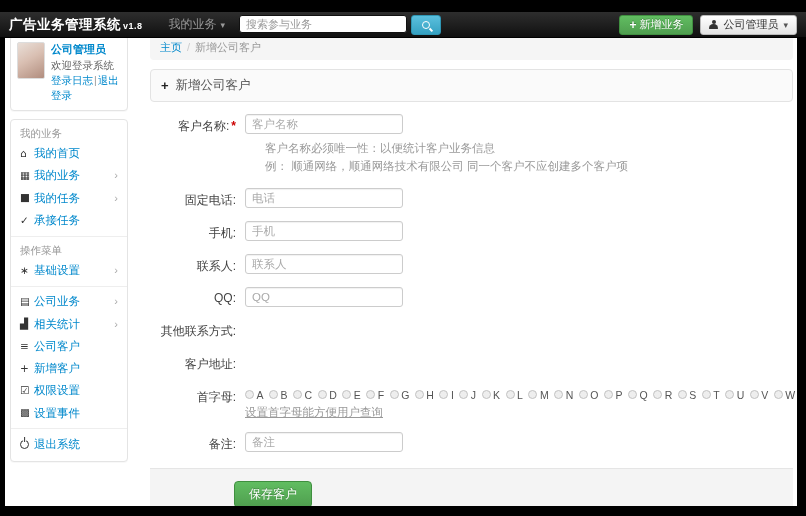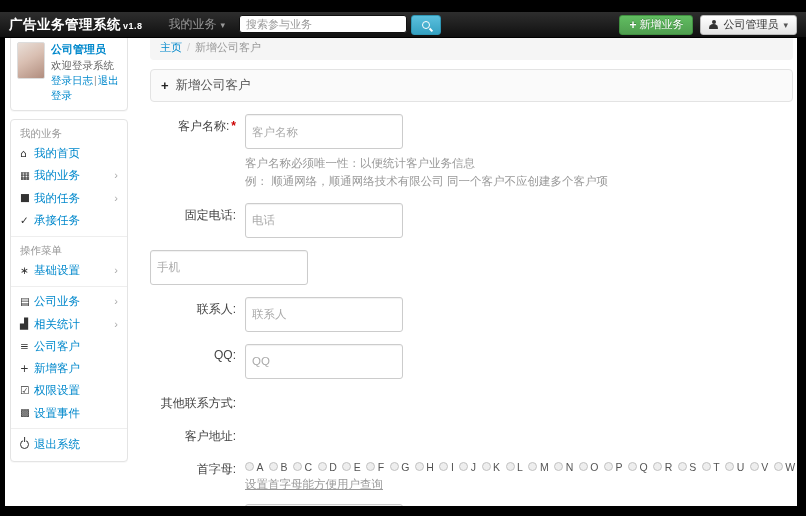--- a/index.html
+++ b/index.html
@@ -94,27 +94,27 @@
     display:flex; align-items:center; gap:7px;
   }
   .panel-head .ph-plus { color:#222; font-weight:bold; font-size:13px; }
 
   .form { font-size:12px; }
   .c-group { display:flex; margin-bottom:12px; }
   .c-label { width:95px; flex:none; text-align:right; padding-right:9px; padding-top:4px; color:#444; font-size:12px; }
   .req { color:#c00; font-weight:bold; margin-left:2px; }
   .controls { flex:1; min-width:0; }
   .txt {
-    width:158px; height:35px; border:1px solid #ccc; border-radius:3px;
+    width:158px; height:20px; border:1px solid #ccc; border-radius:3px;
     padding:1px 6px; font-size:11.5px; color:#555;
     box-shadow:inset 0 1px 1px rgba(0,0,0,.06); outline:none;
     font-family:"Liberation Sans","DejaVu Sans",sans-serif;
   }
   .txt::placeholder { color:#aaa; }
-  .help { color:#999; font-size:11.5px; margin-top:6px; line-height:1.55; }
+  .help { color:#999; font-size:11.5px; margin-top:6px; line-height:1.55;margin-left:20px; }
   .help-single { color:#999; font-size:11.5px; margin-top:4px;text-decoration:underline; }
 
   .radios { display:flex; align-items:center; flex-wrap:nowrap; padding-top:4px; }
   .radio { display:inline-flex; align-items:center; margin-right:5.5px; cursor:pointer; }
   .rdot { width:9px; height:9px; border-radius:50%; background:#eee; border:1px solid #c2c2c2; margin-right:2.5px; flex:none; }
   .rletter { font-size:10.5px; color:#555; }
 
   .form-actions {
     background:#f4f4f4; border-top:1px solid #e5e5e5;
     padding:12px 0 12px 84px; margin-top:15px;
@@ -243,20 +243,21 @@
           <div class="controls"><input class="txt" placeholder="客户名称" style=""><div class="help">
               <div>客户名称必须唯一性：以便统计客户业务信息</div>
               <div>例： 顺通网络，顺通网络技术有限公司 同一个客户不应创建多个客户项</div>
             </div></div>
         </div>
         <div class="c-group">
           <label class="c-label">固定电话:</label>
           <div class="controls"><input class="txt" placeholder="电话" style=""></div>
         </div>
         <div class="c-group">
+          <label class="c-label">手机:</label>
           <div class="controls"><input class="txt" placeholder="手机" style=""></div>
         </div>
         <div class="c-group">
           <label class="c-label">联系人:</label>
           <div class="controls"><input class="txt" placeholder="联系人" style=""></div>
         </div>
         <div class="c-group">
           <label class="c-label">QQ:</label>
           <div class="controls"><input class="txt" placeholder="QQ" style=""></div>
         </div>

